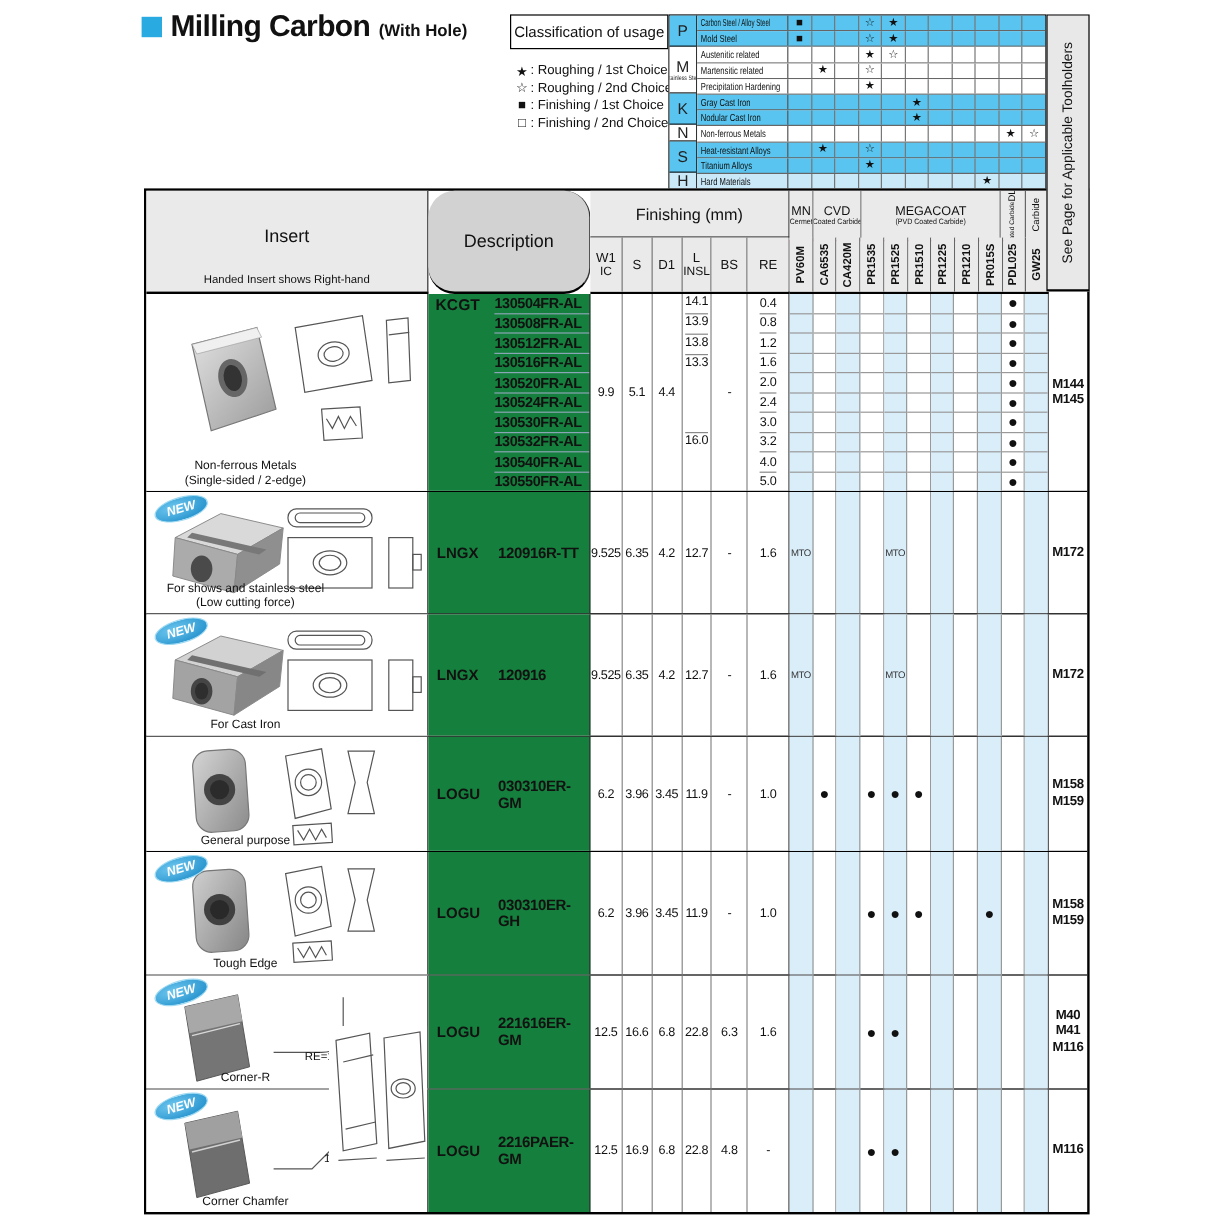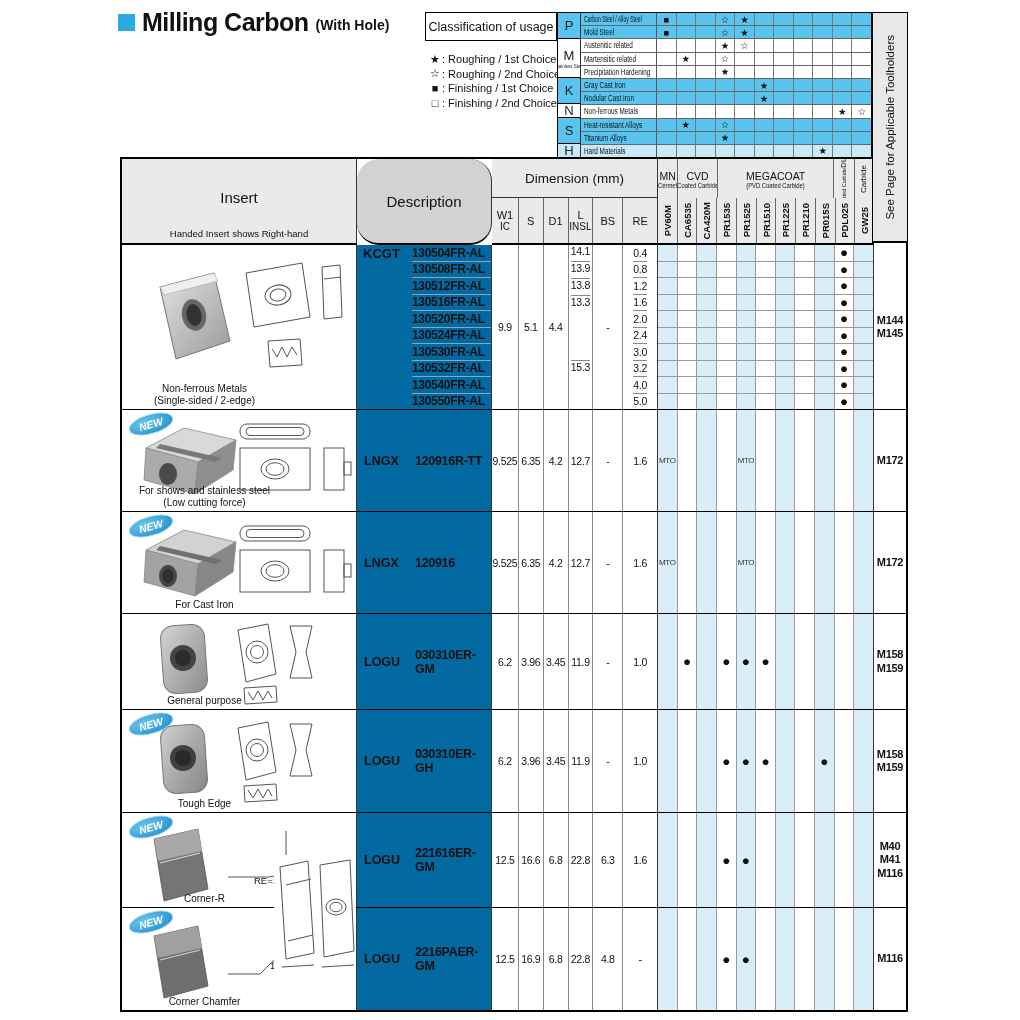--- a/index.html
+++ b/index.html
@@ -75,21 +75,21 @@
   .h-grade-sub{left:536px;top:39px;width:216px;height:47px;display:flex;border-bottom:2px solid #000;}
   .h-grade{flex:1;border-right:1px solid #666;background:#eaeaea;display:flex;align-items:center;justify-content:center;overflow:hidden;}
   .h-grade:last-child{border-right:none;}
   .h-grade span{writing-mode:vertical-rl;transform:rotate(180deg);font-size:9.5px;font-weight:bold;white-space:nowrap;}
 
   
   #tbody{position:absolute;left:0;top:86px;width:784px;}
   .row{position:relative;display:flex;border-bottom:1px solid #000;}
   .row:last-child{border-bottom:none;}
   .c-ins{width:235px;border-right:1px solid #333;position:relative;background:#fff;}
-  .c-desc{width:135px;background:#0369a1;border-right:1px solid #333;position:relative;display:flex;align-items:center;}
+  .c-desc{width:135px;background:#15803d;border-right:1px solid #333;position:relative;display:flex;align-items:center;}
   .c-desc .prefix{position:absolute;left:7px;font-weight:bold;font-size:12.5px;}
   .c-desc .pnum{margin-left:58px;font-weight:bold;font-size:12.5px;letter-spacing:-0.3px;}
   .c-dims{width:166px;display:flex;border-right:1px solid #333;}
   .dim{border-right:1px solid #888;display:flex;align-items:center;justify-content:center;font-size:10.5px;letter-spacing:-0.3px;}
   .dim:last-child{border-right:none;}
   .c-dims .dim:nth-child(1){width:27px;} .c-dims .dim:nth-child(2){width:25px;}
   .c-dims .dim:nth-child(3){width:25px;} .c-dims .dim:nth-child(4){width:25px;}
   .c-dims .dim:nth-child(5){width:30px;} .c-dims .dim:nth-child(6){width:34px;}
   .c-grades{width:216px;display:flex;border-right:1px solid #333;}
   .gc{flex:1;border-right:1px solid #999;display:flex;align-items:center;justify-content:center;font-size:9px;}
@@ -405,21 +405,21 @@
   <span>See Page for Applicable Toolholders</span>
 </div>
 
 <div class="abs" id="table">
 
   <div class="hcell h-insert">
     <div class="big">Insert</div>
     <div class="note">Handed Insert shows Right-hand</div>
   </div>
   <div class="hcell h-desc">Description</div>
-  <div class="hcell h-dim-top">Dimension (mm)</div>
+  <div class="hcell h-dim-top">Finishing (mm)</div>
   <div class="h-dim-sub abs">
 
   <div class="h-dim-cell">
         <span>W1</span>
         <span class="l2">IC</span>
       </div>
       <div class="h-dim-cell">
         <span>S</span>
         <span class="l2"></span>
       </div>
@@ -562,21 +562,21 @@
             <div class="klg" data-span="1">
               <span>13.9</span>
             </div>
             <div class="klg" data-span="1">
               <span>13.8</span>
             </div>
             <div class="klg" data-span="4">
               <span>13.3</span>
             </div>
             <div class="klg" data-span="3">
-              <span>15.3</span>
+              <span>16.0</span>
             </div>
           </div>
         <div class="dim">-</div>
         <div class="dim kcol" style="padding:0;">
 
         <div class="kre">0.4</div>
             <div class="kre">0.8</div>
             <div class="kre">1.2</div>
             <div class="kre">1.6</div>
             <div class="kre">2.0</div>

